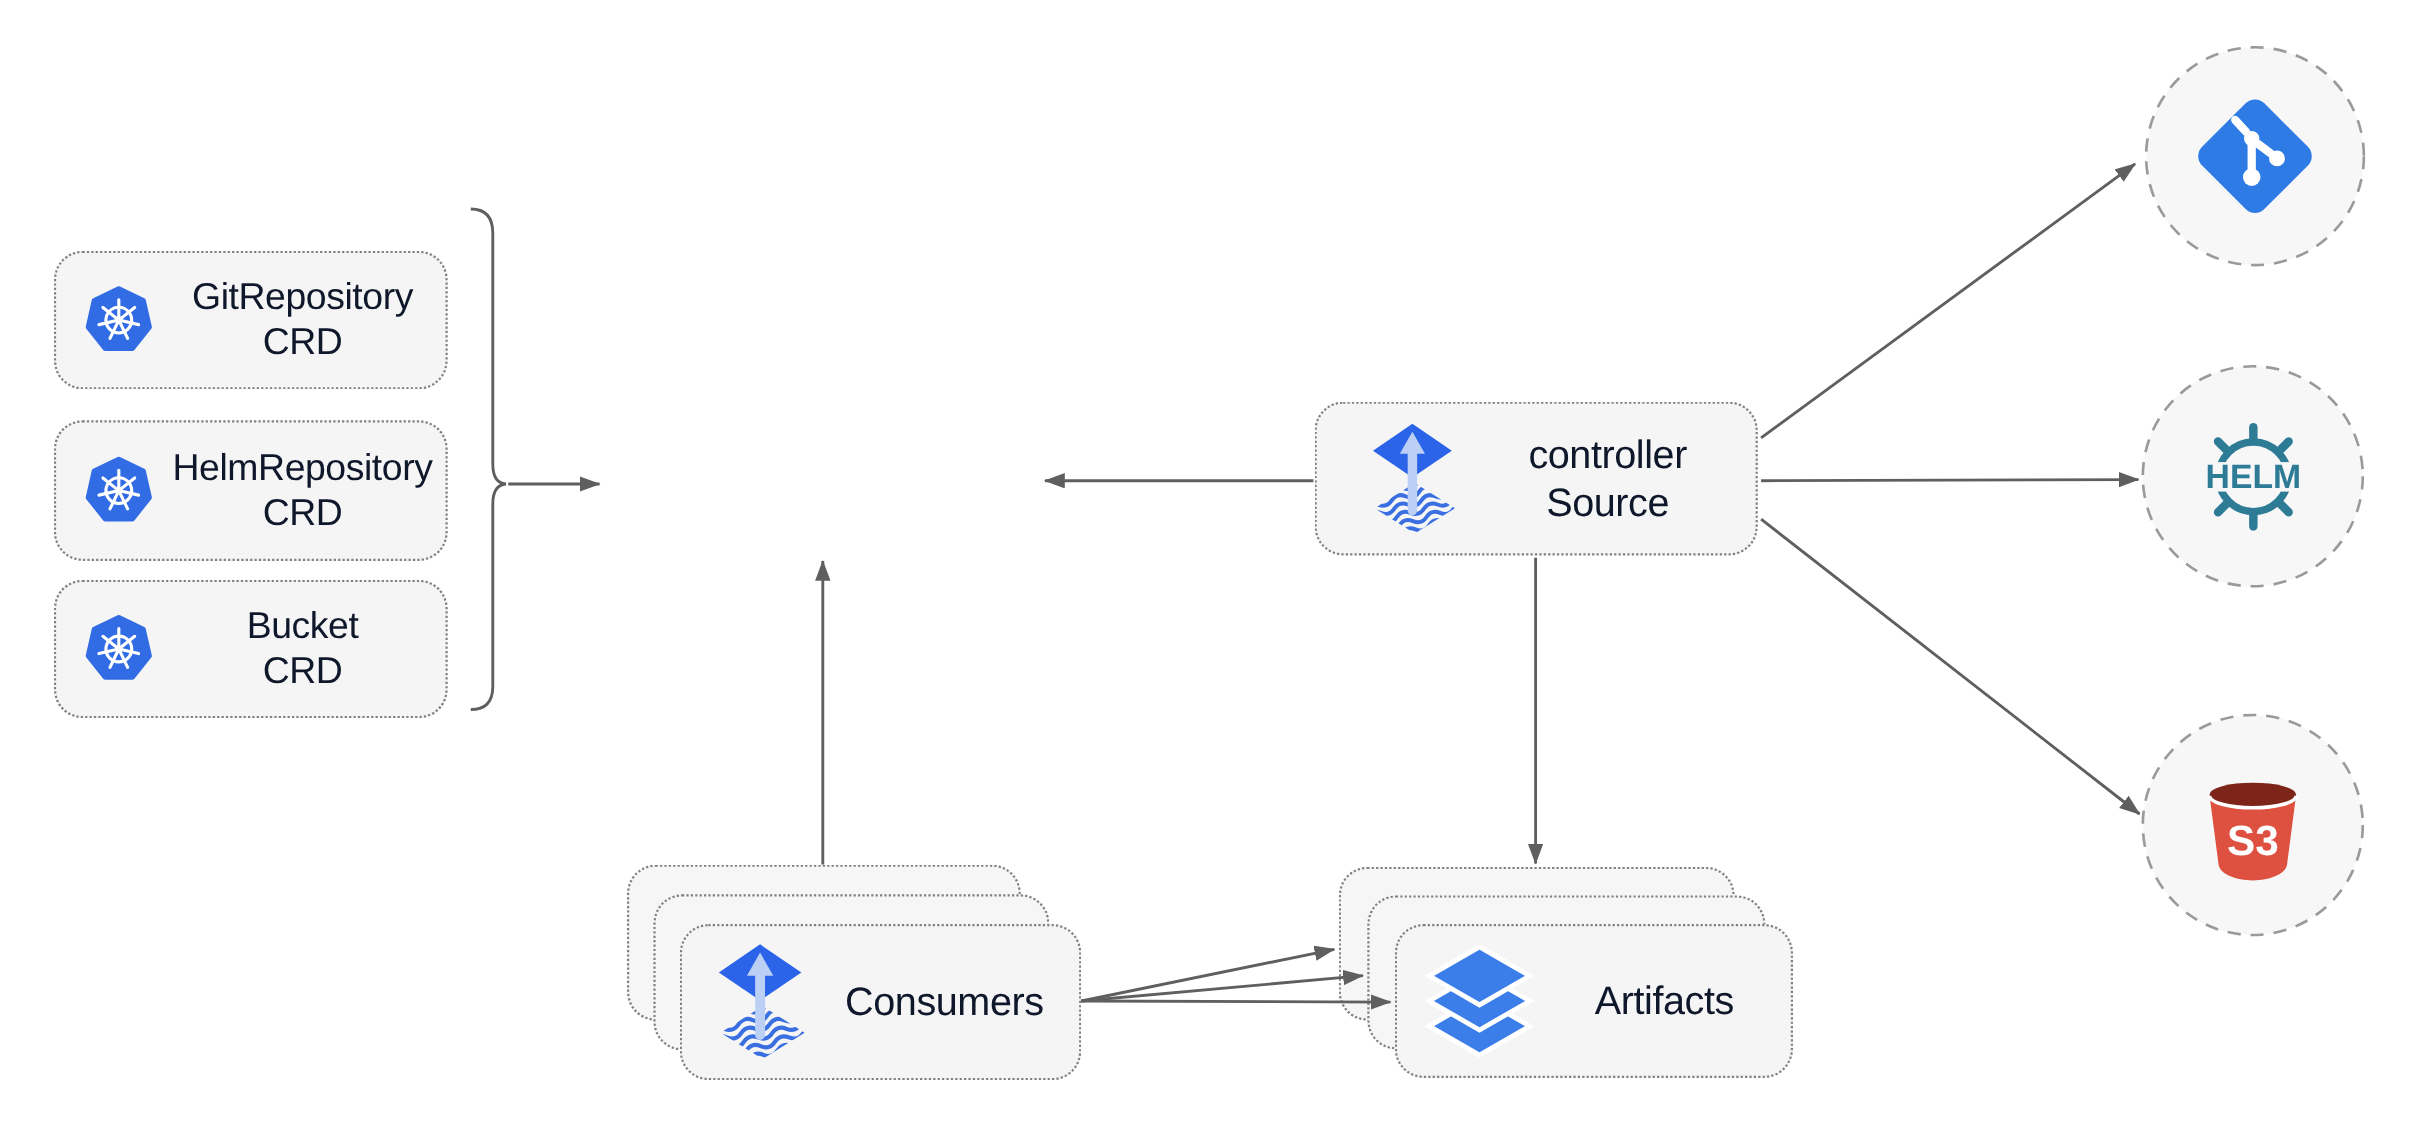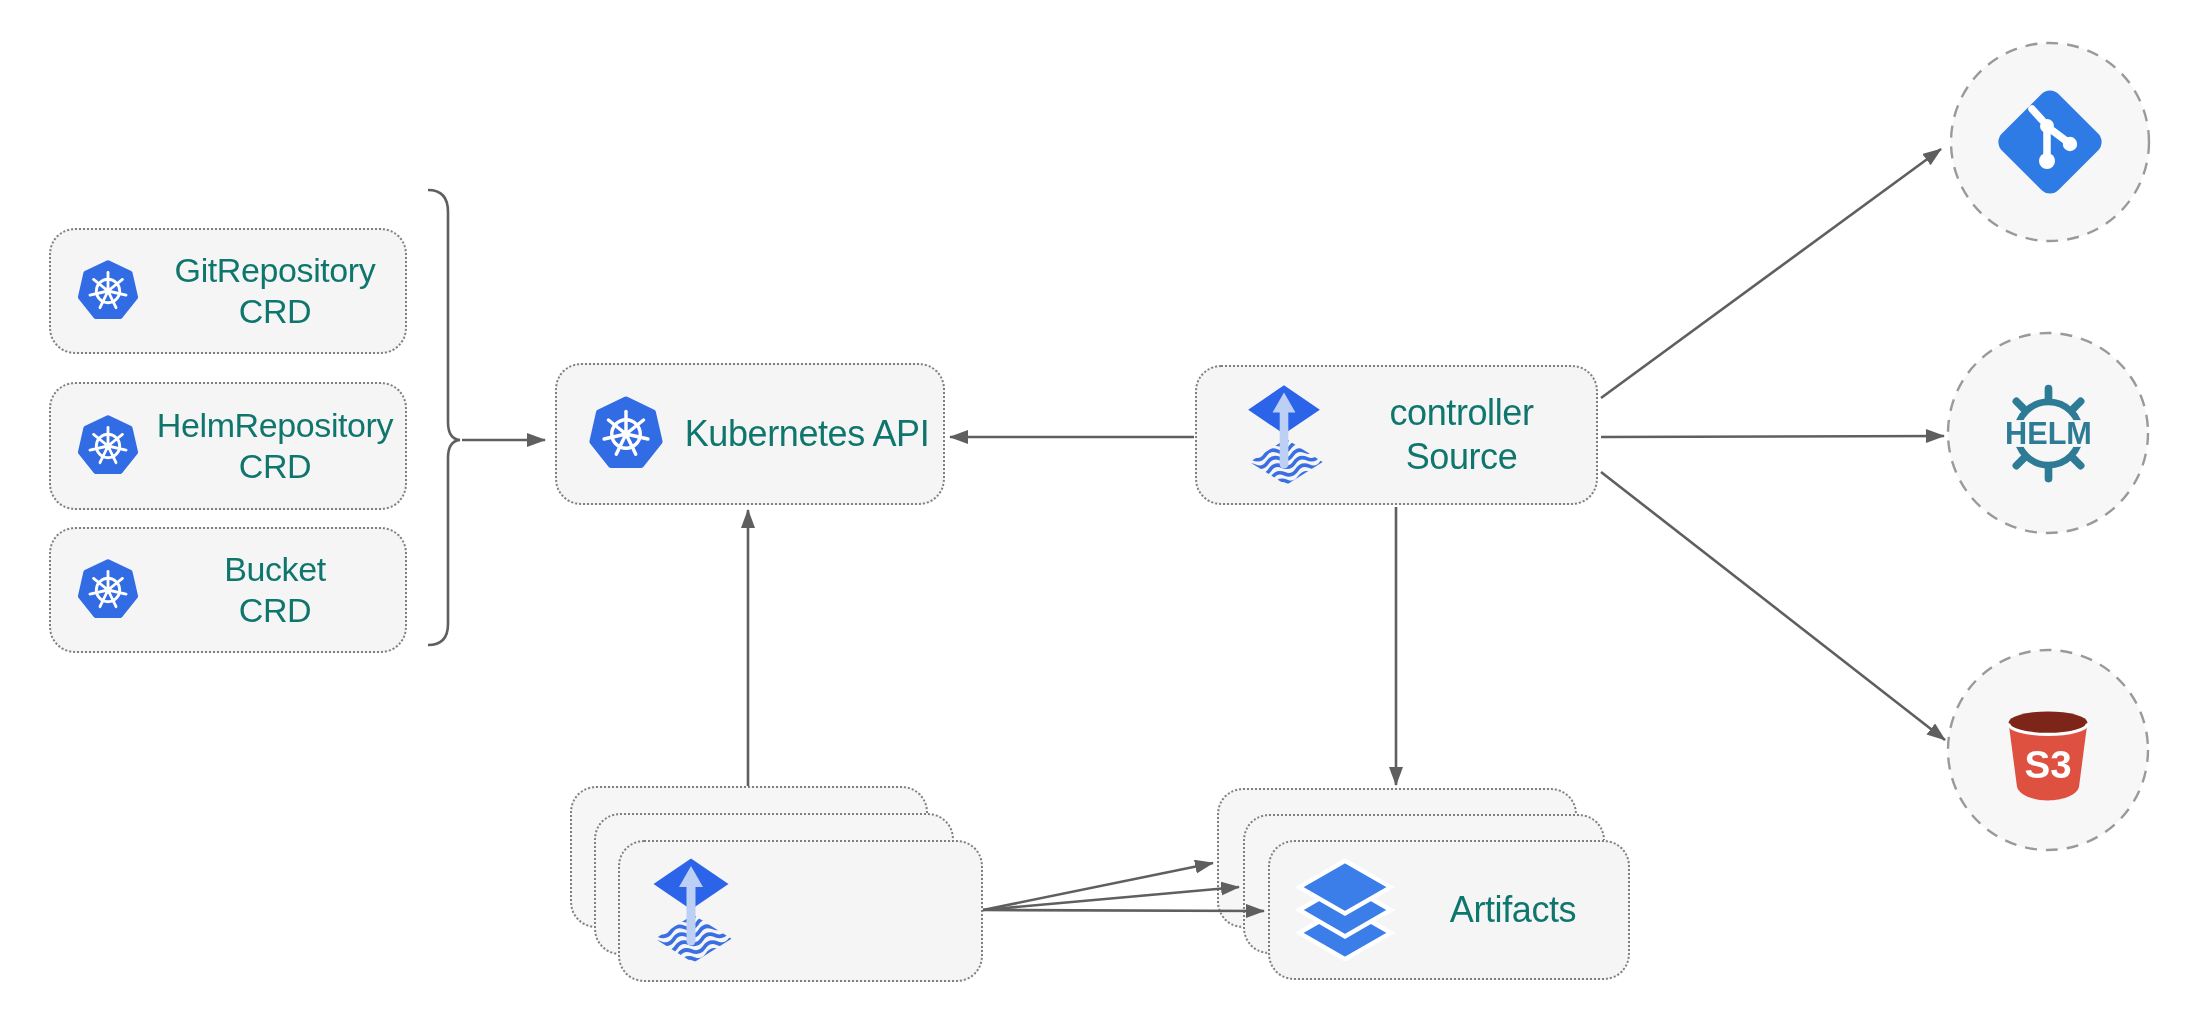--- a/index.html
+++ b/index.html
@@ -11,21 +11,21 @@
   .node{
     position:absolute;display:flex;align-items:center;
     background:#f5f5f6;border:2px dotted #7f7f7f;border-radius:26px;
     box-sizing:border-box;z-index:2;
   }
   .stackback{
     position:absolute;background:#f6f6f7;border:2px dotted #7f7f7f;border-radius:26px;
     box-sizing:border-box;z-index:1;
   }
   .lbl{
-    flex:1;text-align:center;font-size:36px;line-height:1.22;letter-spacing:-0.4px;color:#0f766e;
+    flex:1;text-align:center;font-size:36px;line-height:1.22;letter-spacing:-0.4px;color:#0f172a;
   }
   .lbl.small{font-size:34px;}
   .icon{flex:0 0 auto;}
   .ext-icon{position:absolute;z-index:4;}
 </style>
 </head>
 <body>
 
 <div class="canvas">
 
@@ -102,41 +102,36 @@
   <div class="node" style="left:49px;top:527px;width:358px;height:126px;">
     <svg class="icon" viewBox="0 0 120 120" style="width:74px;height:74px;margin-left:20px;">
         <use href="#sym-k8s"></use>
       </svg>
     <div class="lbl small">
       <div>Bucket</div>
       <div>CRD</div>
     </div>
   </div>
 
-  <div class="node" style="left:555px;top:363px;width:390px;height:142px;">
-    <svg class="icon" viewBox="0 0 120 120" style="width:90px;height:90px;margin-left:24px;">
-        <use href="#sym-k8s"></use>
-      </svg>
-    <div class="lbl">Kubernetes API</div>
-  </div>
 
   <div class="node" style="left:1195px;top:365px;width:403px;height:140px;">
     <svg class="icon" viewBox="0 0 120 152" style="width:86px;height:109px;margin-left:44px;">
         <use href="#sym-flux"></use>
       </svg>
     <div class="lbl">
       <div>controller</div>
       <div>Source</div>
     </div>
   </div>
 
   <div class="node" style="left:618px;top:840px;width:365px;height:142px;">
     <svg class="icon" viewBox="0 0 120 152" style="width:90px;height:114px;margin-left:26px;">
         <use href="#sym-flux"></use>
       </svg>
+    <div class="lbl">Consumers</div>
   </div>
 
   <div class="node" style="left:1268px;top:840px;width:362px;height:140px;justify-content:flex-end;">
     <svg class="icon" viewBox="0 0 120 116" style="width:106px;height:102px;margin-left:22px;">
         <use href="#sym-layers"></use>
       </svg>
     <div class="lbl">Artifacts</div>
   </div>
 
   <svg class="wires" viewBox="0 0 2196 1030">

